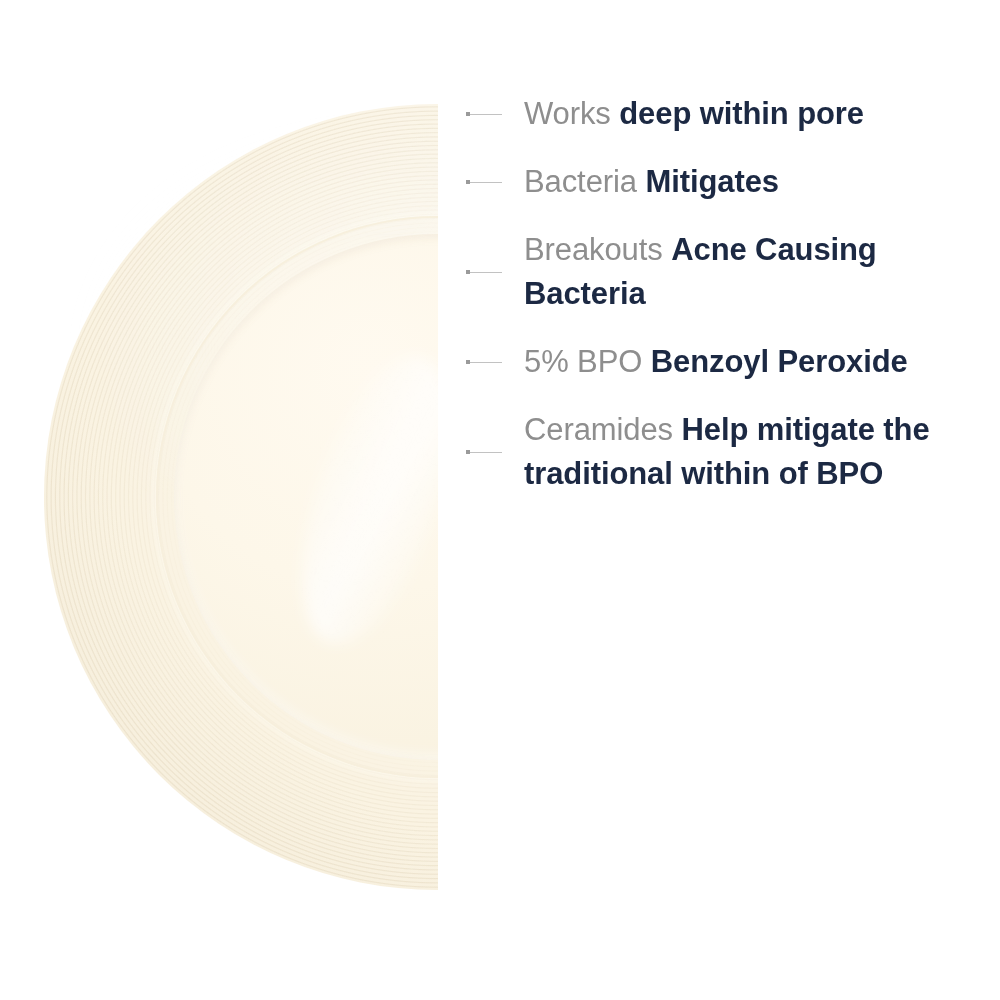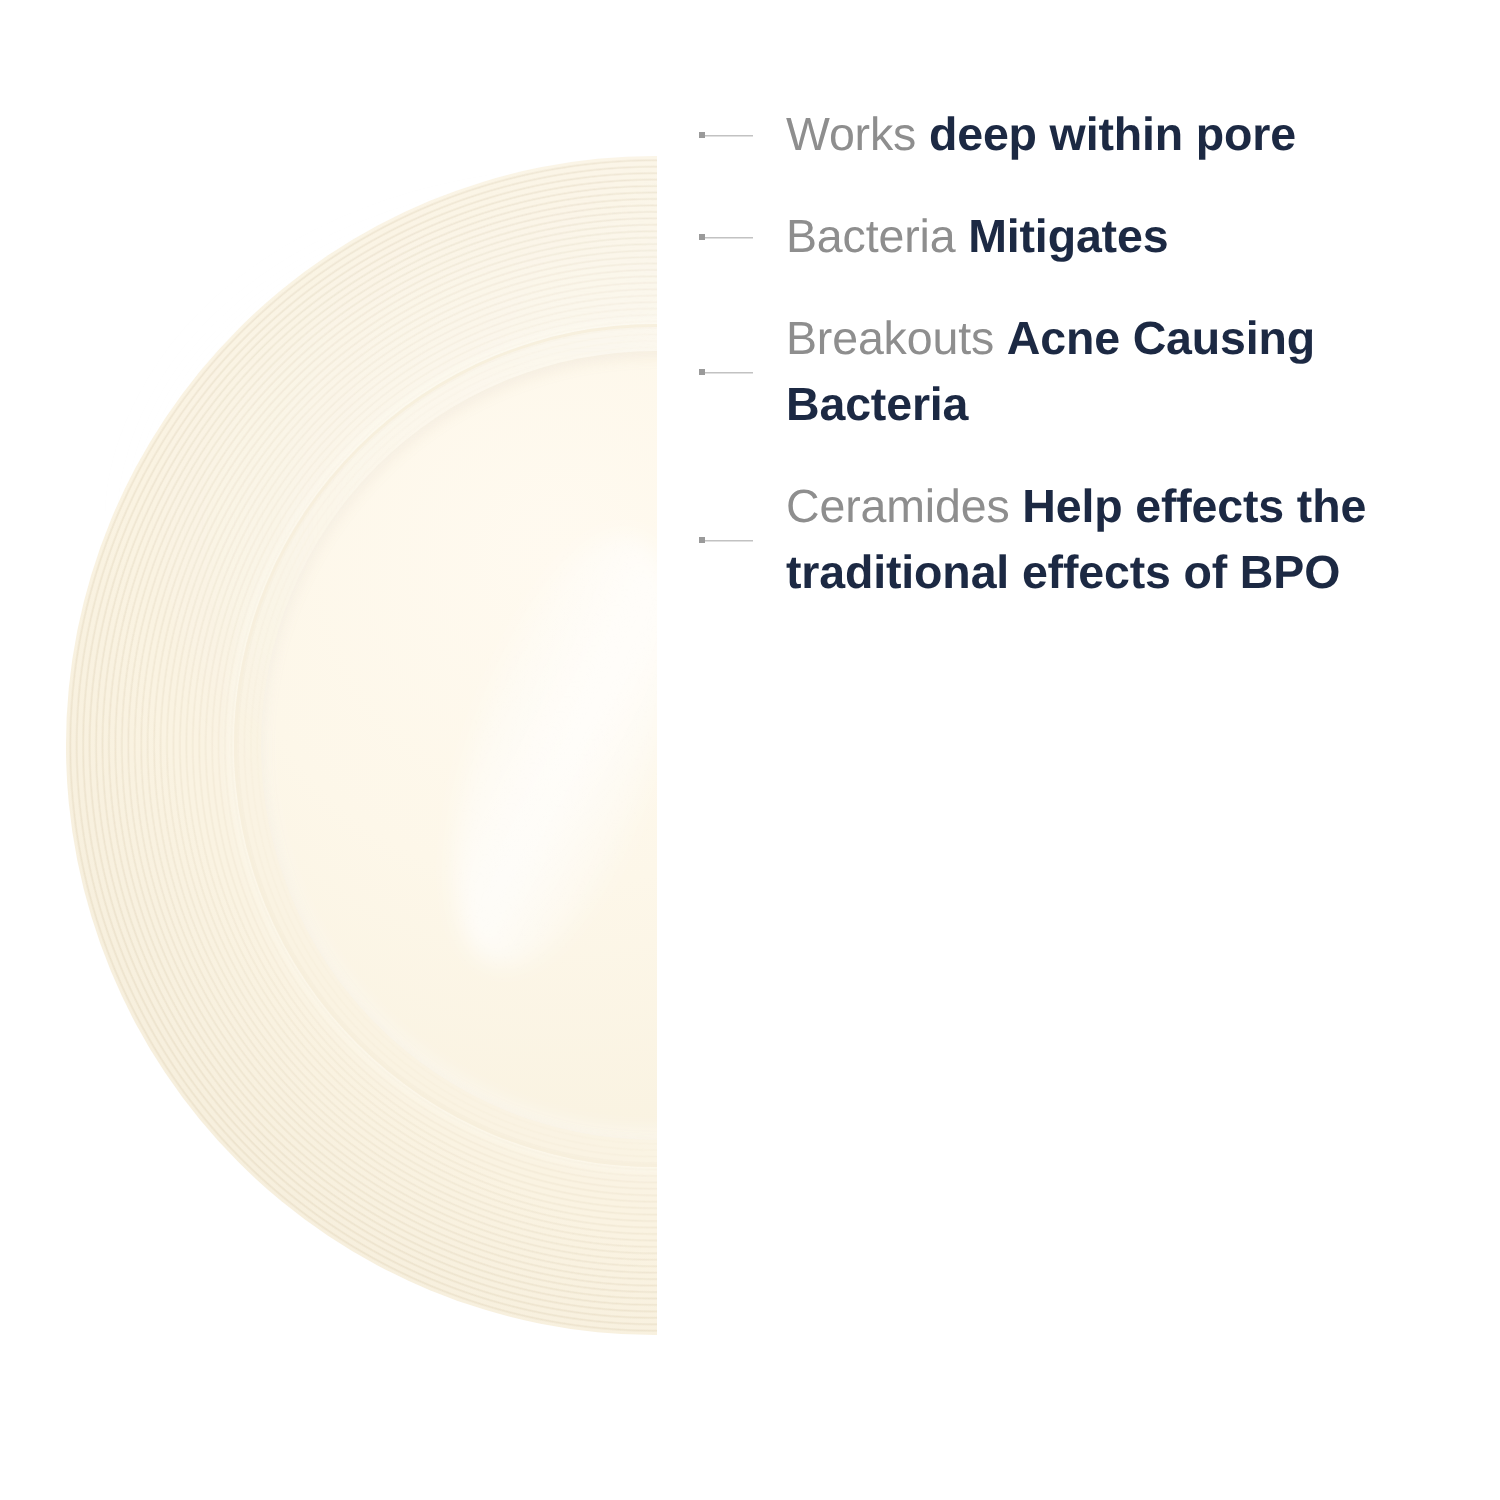--- a/index.html
+++ b/index.html
@@ -141,21 +141,21 @@
     filter: blur(12px);
   }
 
   
   .feature-list {
     position: absolute;
     left: 460px;
     top: 0;
     width: 540px;
     height: 1000px;
-    padding-top: 68px;
+    padding-top: 92px;
     box-sizing: border-box;
   }
 
   .feature-row {
     display: flex;
     align-items: center;
     margin-bottom: 24px;
   }
 
   .row-marker {
@@ -226,22 +226,26 @@
     <div class="feature-row">
       <span class="row-marker"></span>
       <span class="row-text"><span class="label">Bacteria</span> <span class="value">Mitigates</span></span>
     </div>
 
     <div class="feature-row">
       <span class="row-marker"></span>
       <span class="row-text"><span class="label">Breakouts</span> <span class="value">Acne Causing Bacteria</span></span>
     </div>
 
-
-
-
-    <div class="feature-row">
-      <span class="row-marker"></span>
-      <span class="row-text"><span class="label">Ceramides</span> <span class="value">Help effects the traditional effects of BPO</span></span>
+    <div class="feature-row">
+      <span class="row-marker"></span>
+      <span class="row-text"><span class="label">5% BPO</span> <span class="value">Benzoyl Peroxide</span></span>
+    </div>
+
+
+
+    <div class="feature-row">
+      <span class="row-marker"></span>
+      <span class="row-text"><span class="label">Ceramides</span> <span class="value">Help mitigate the traditional within of BPO</span></span>
     </div>
 
   </div>
 </div>
 
 </body></html>

